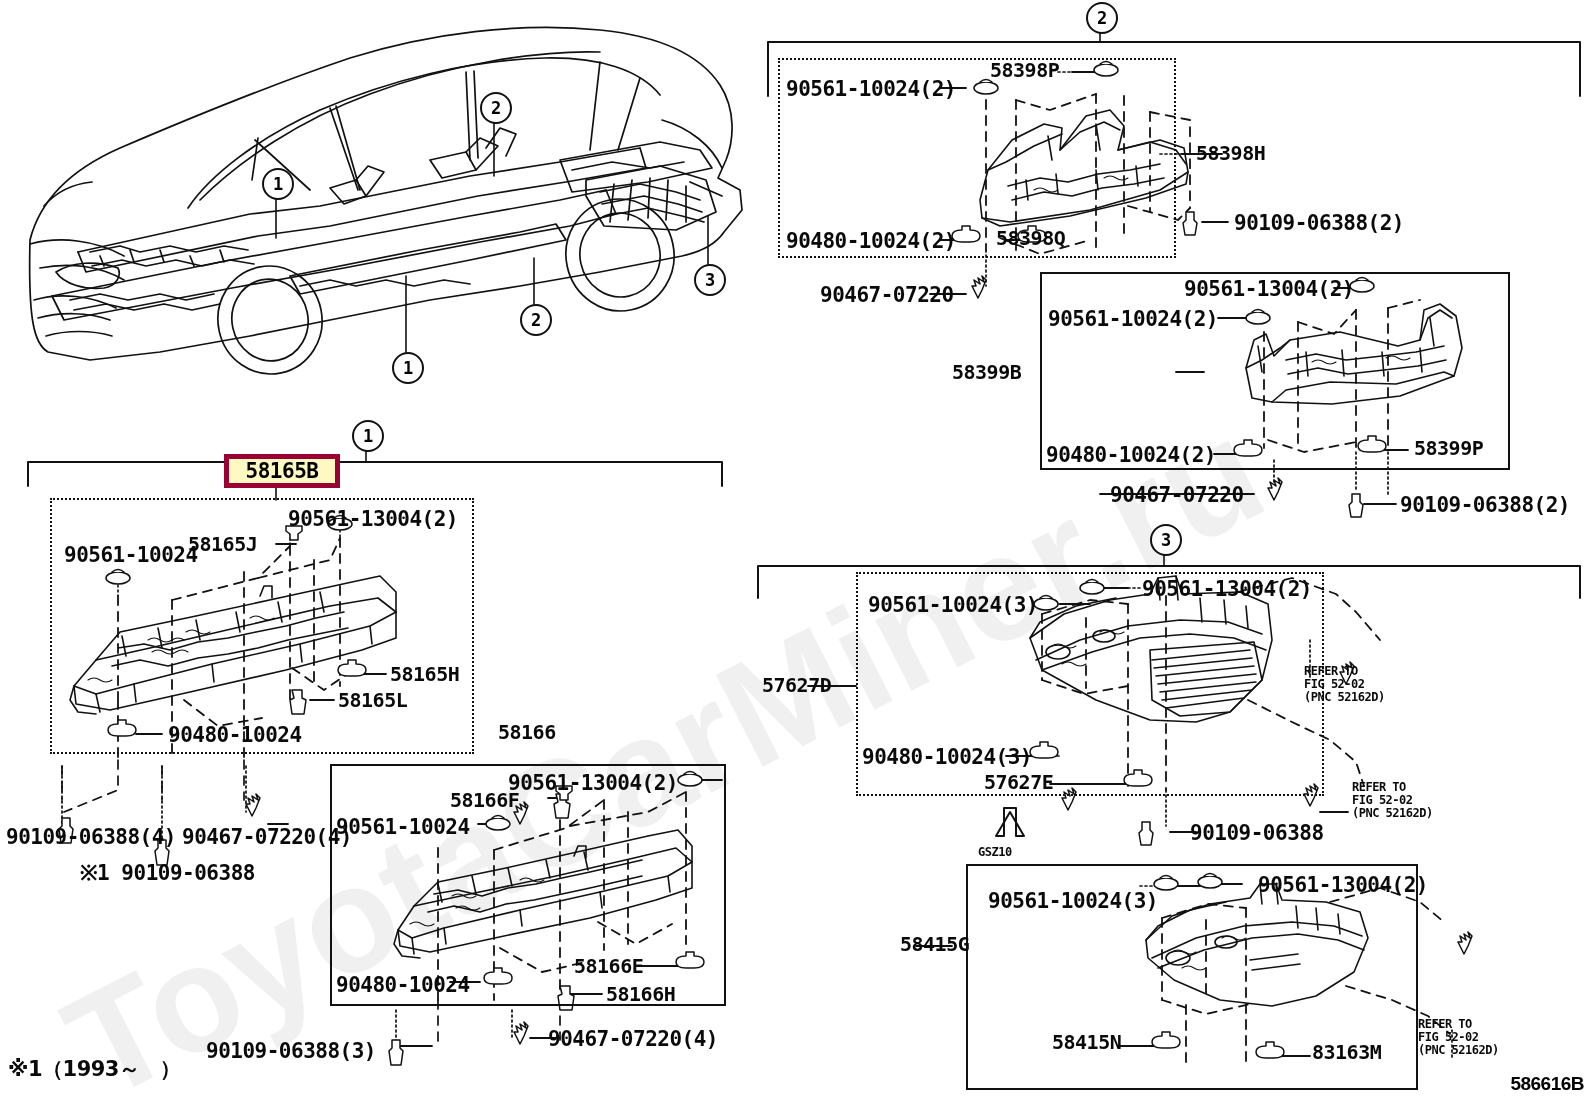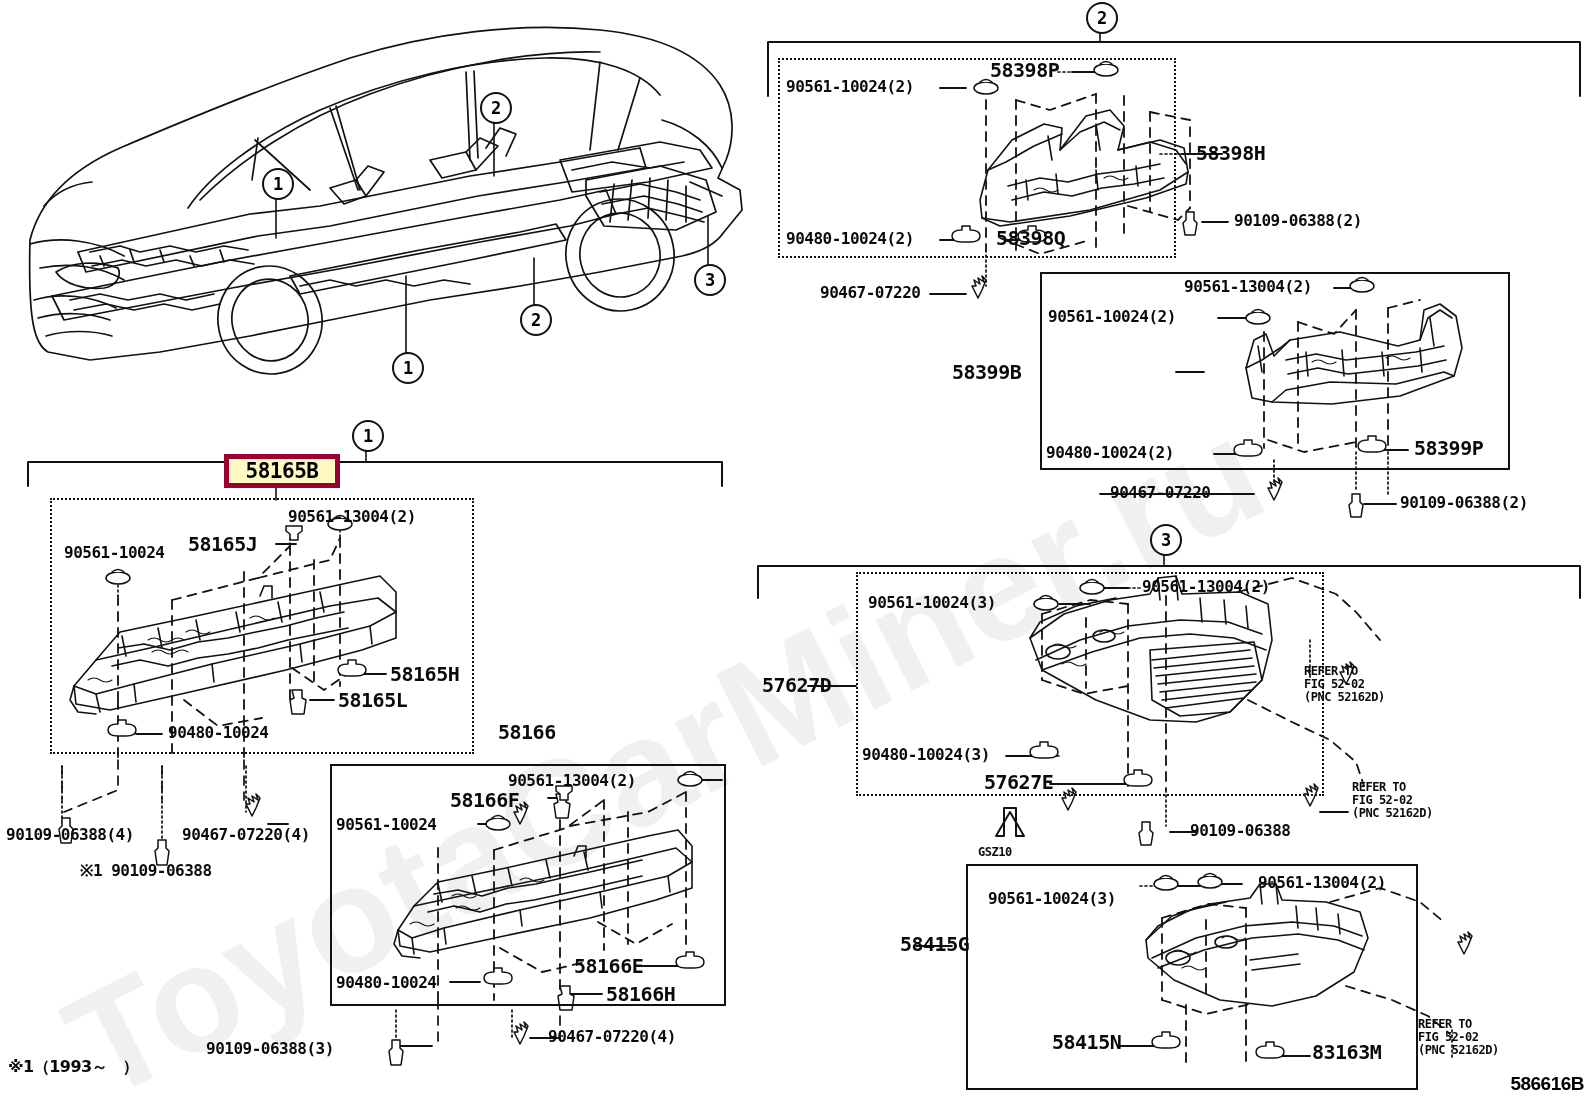--- a/index.html
+++ b/index.html
@@ -9,21 +9,21 @@
     color:#000;
   }
   #stage{position:absolute;left:0;top:0;width:1592px;height:1099px;}
   .lbl{
     position:absolute;white-space:pre;
     font-family:"DejaVu Sans Mono","Liberation Mono",monospace;
     font-weight:700;letter-spacing:-0.5px;color:#0a0a0a;
     line-height:1.08;
   }
   .s20{font-size:20px;}
-  .s19{font-size:16px;}
+  .s19{font-size:21px;}
   .s18{font-size:12px;}
   .s17{font-size:12px;}
   
   .dbox{position:absolute;border:2px dotted #111;box-sizing:border-box;}
   .sbox{position:absolute;border:2px solid #111;box-sizing:border-box;}
   .hl{
     position:absolute;box-sizing:border-box;
     border:5px solid #9B0034;background:#fef9c3;
     display:flex;align-items:center;justify-content:center;
   }

